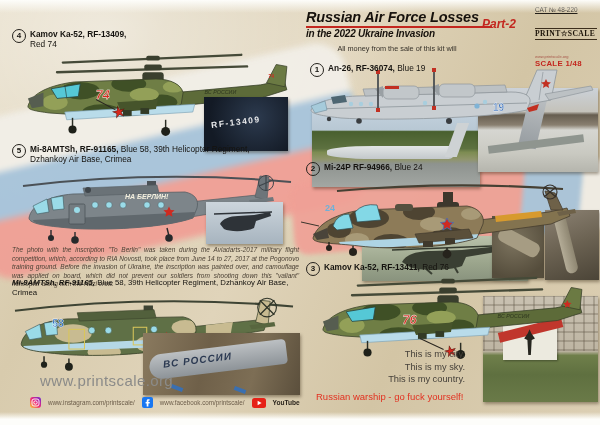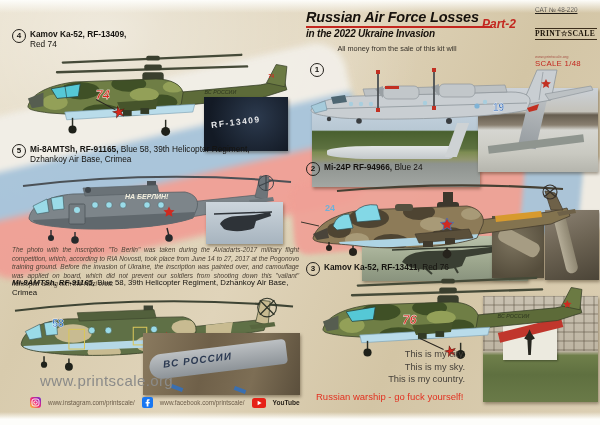--- a/index.html
+++ b/index.html
@@ -24,21 +24,21 @@
   
   .title{left:306px;top:9px;font-size:14.5px;font-weight:bold;font-style:italic;letter-spacing:-.2px;z-index:5;color:#16110c;}
   .title2{left:306px;top:28px;font-size:10px;font-weight:bold;font-style:italic;letter-spacing:-.2px;z-index:5;color:#16110c;}
   .tline{left:306px;top:26px;width:186px;height:2px;background:#c3271f;z-index:5;}
   .part{left:482px;top:17px;font-size:12px;font-weight:bold;font-style:italic;color:#c3271f;z-index:5;}
   .catblk{left:535px;top:6px;width:62px;z-index:5;line-height:1.15;}
   .catno{font-size:6.4px;text-decoration:underline;color:#241f18;}
   .brand{font-family:"Liberation Serif",serif;font-size:7.6px;font-weight:bold;letter-spacing:.4px;color:#1d1409;
     border-top:1px solid #3c2e1c;border-bottom:1px solid #3c2e1c;padding:.5px 0;margin:15px 0;}
   .brandurl{font-size:4px;color:#a8574a;}
-  .scale{font-size:7.8px;font-weight:normal;color:#c3271f;letter-spacing:.3px;}
+  .scale{font-size:7.8px;font-weight:bold;color:#c3271f;letter-spacing:.3px;}
   .donation{left:312px;top:44px;width:170px;text-align:center;font-size:7.3px;line-height:1.32;color:#37322a;z-index:5;}
   
   .note{left:12px;top:246px;width:287px;font-size:6.5px;font-style:italic;line-height:1.32;color:#4c4236;text-align:justify;z-index:5;}
   .mi8cap{left:12px;top:278px;width:293px;font-size:7.8px;line-height:1.3;color:#15130f;z-index:5;}
   .mi8cap .nm{font-weight:bold;font-style:italic;}
   
   .quote{left:333px;top:348px;width:132px;text-align:right;font-size:9.3px;line-height:1.35;color:#46413a;z-index:5;}
   .slogan{left:316px;top:391px;font-size:9.5px;color:#e23120;z-index:5;}
   .star{position:absolute;z-index:5;font-size:15px;color:#d6281e;-webkit-text-stroke:.5px #55170f;transform:rotate(-14deg);line-height:1;}
   .ptr{position:absolute;height:1.2px;background:#2a2620;transform-origin:left center;z-index:5;}
@@ -291,20 +291,21 @@
     <div class="brand">PRINT☆SCALE</div>
     <div class="brandurl">www.printscale.org</div>
     <div class="scale">SCALE 1/48</div>
   </div>
   <div class="abs donation">
     <div>All money from the sale of this kit will</div>
   </div>
 
   <div class="lbl" style="left:310px;top:63px;width:180px">
     <span class="cnum">1</span>
+    <span><span class="nm">An-26, RF-36074,</span><span> Blue 19</span></span>
   </div>
 
   <div class="ph" id="ph-ground">
     <div class="gp-fus"></div>
     <div class="gp-fin"></div>
   </div>
   <div class="ph" id="ph-snow">
     <div class="snow-tail"></div>
     <div class="snow-wing"></div>
   </div>

